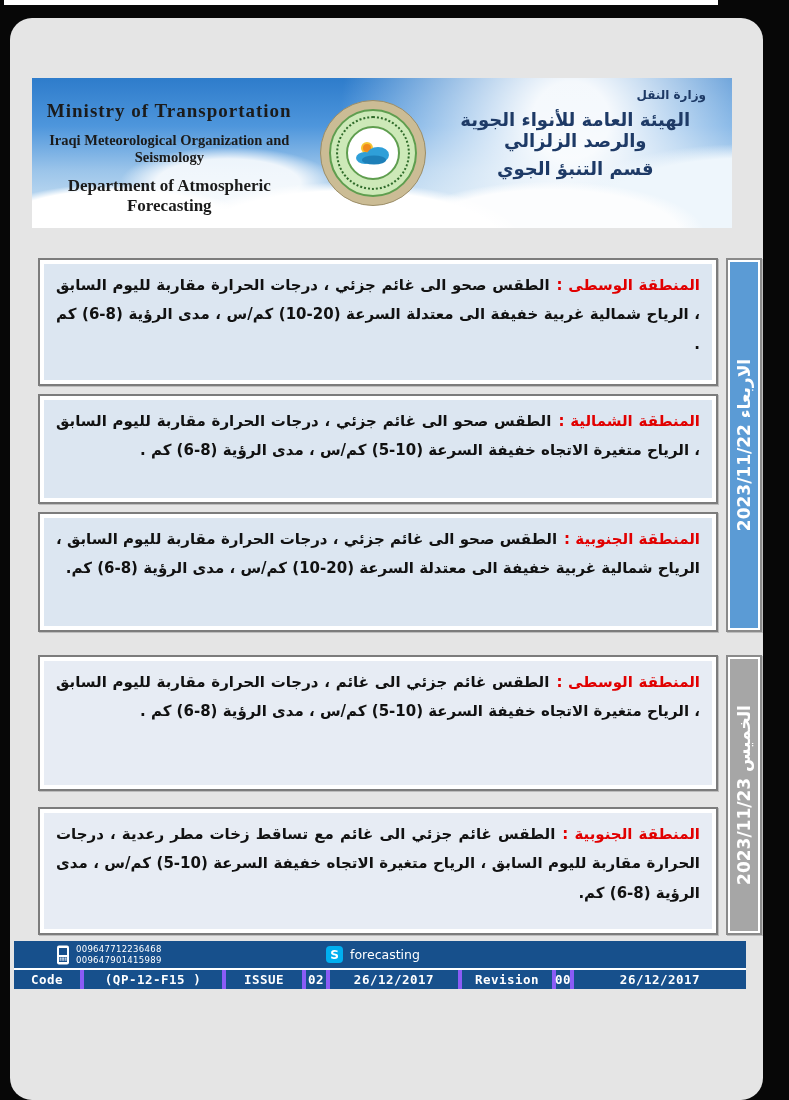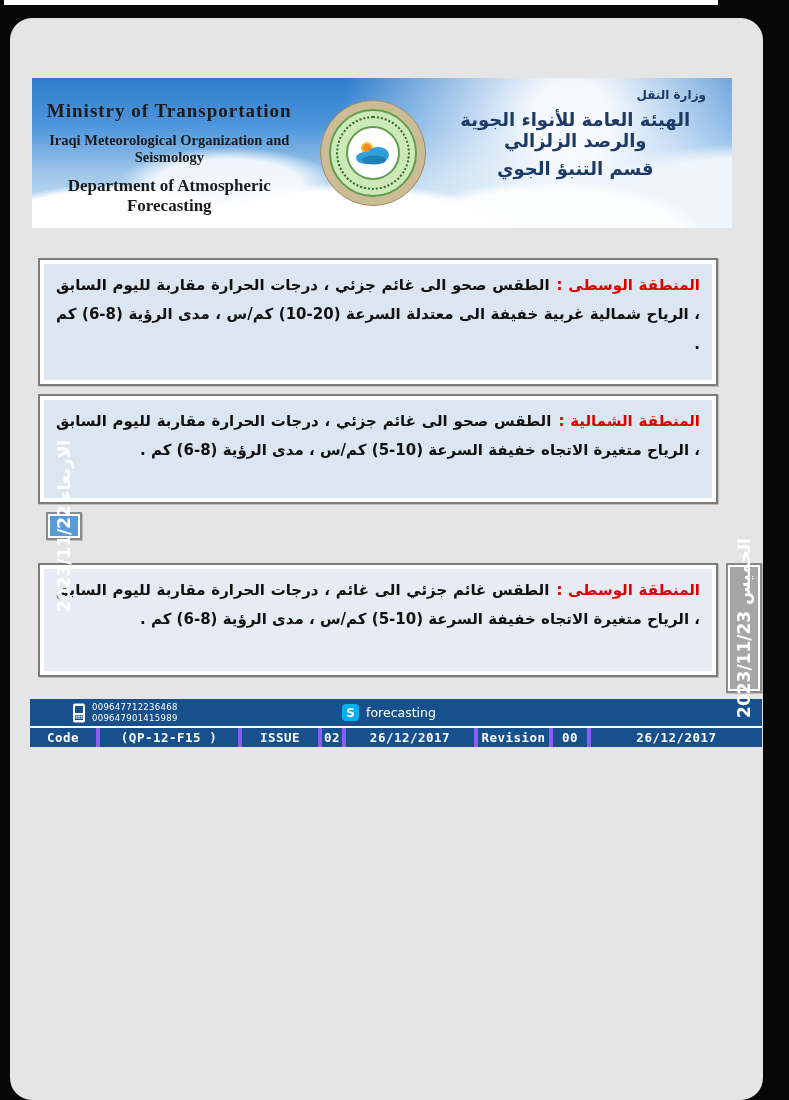--- a/index.html
+++ b/index.html
@@ -39,60 +39,60 @@
           display:flex; align-items:center; justify-content:center; }
   .seal-green { width:88px; height:88px; border-radius:50%; background:#cde9b8; border:2px solid #5f9e4f;
                 display:flex; align-items:center; justify-content:center; }
   .seal-text-ring { width:74px; height:74px; border-radius:50%; border:2px dotted #2f6b2a;
                     display:flex; align-items:center; justify-content:center; }
   .seal-core { width:54px; height:54px; border-radius:50%; background:#ffffff; border:2px solid #5f9e4f;
                display:flex; align-items:center; justify-content:center; }
 
   
   .section { display:flex; margin-left:28px; }
-  .section-1 { margin-top:30px;flex-direction:column; }
+  .section-1 { margin-top:30px; }
   .section-2 { margin-top:23px; }
   .boxes { width:680px; display:flex; flex-direction:column; }
   .boxes .gap { height:8px; }
 
   .fbox { border:2px solid #7c7c7c; background:#ffffff; padding:4px; box-shadow:1px 1px 0 #bdbdbd; }
   .fbox-in { width:100%; height:100%; padding:7px 12px 6px 12px; direction:rtl;
              text-align:justify; font-weight:bold; font-size:15px; line-height:1.95; color:#111111; }
   .section-1 .fbox-in { background:#dce6f1; }
   .section-2 .fbox-in { background:#e7ecf4; }
   .region { color:#e10000; margin-left:7px; }
 
   .h128{height:128px} .h110{height:110px} .h120{height:120px}
-  .h114{height:114px} .h122{height:122px} .h128b{height:128px}
+  .h114{height:136px} .h122{height:122px} .h128b{height:128px}
 
   .day-bar { width:36px; margin-left:8px; border:2px solid #8a8a8a; background:#ffffff; padding:2px;
              box-shadow:1px 1px 0 #bdbdbd; }
   .day-bar-fill { width:100%; height:100%; display:flex; align-items:center; justify-content:center;
                   overflow:visible; }
   .day-bar-label { transform:rotate(-90deg); white-space:nowrap; direction:rtl;
                    color:#ffffff; font-weight:bold; font-size:17px; letter-spacing:.5px; }
 
   
-  .footer { margin:6px 0 0 20px; width:732px; background:#17508c; color:#ffffff; }
+  .footer { margin:6px 0 0 4px; width:732px; background:#17508c; color:#ffffff; }
   .contact-row { height:27px; display:grid; grid-template-columns:1fr auto 1fr; align-items:center; }
   .phones { justify-self:start; margin-left:42px; display:flex; align-items:center; }
   .phone-nums { margin-left:6px; font-size:8.5px; line-height:1.25; letter-spacing:.3px; }
   .email-grp { justify-self:center; display:flex; align-items:center; font-size:13.5px; }
   .email-grp .txt { margin-left:8px; }
   .skype-grp { justify-self:end; margin-right:14px; display:flex; align-items:center; font-size:12.5px; }
   .skype-badge { width:17px; height:17px; border-radius:4px; background:#00aff0; color:#ffffff;
                  font-weight:bold; font-size:12px; display:flex; align-items:center; justify-content:center;
                  margin-right:7px; }
   .code-row { display:flex; border-top:2px solid #ffffff; height:21px;
               font-family:"DejaVu Sans Mono", monospace; font-weight:bold; font-size:12.5px; }
   .code-cell { display:flex; align-items:center; justify-content:center; letter-spacing:.5px;
                border-left:4px solid #8b5cf6; padding:0 4px; }
   .code-cell:first-child { border-left:none; }
   .w64{width:66px} .w136{width:142px} .w74{width:80px} .w34{width:24px}
-  .w128{width:132px} .w92{width:75px} .w34b{width:38px} .wrest{flex:1}
+  .w128{width:132px} .w92{width:94px} .w34b{width:18px} .wrest{flex:1}
 </style>
 </head>
 <body>
 
 <div class="top-strip"></div>
 
 <div class="page">
 
   <div class="banner">
     <div class="banner-en">
@@ -131,37 +131,47 @@
           <span class="region">المنطقة الوسطى :</span><span>الطقس صحو الى غائم جزئي ، درجات الحرارة مقاربة لليوم السابق ، الرياح شمالية غربية خفيفة الى معتدلة السرعة (20-10) كم/س ، مدى الرؤية (8-6) كم .</span>
         </div>
       </div>
       <div class="gap"></div>
       <div class="fbox h110">
         <div class="fbox-in">
           <span class="region">المنطقة الشمالية :</span><span>الطقس صحو الى غائم جزئي ، درجات الحرارة مقاربة لليوم السابق ، الرياح متغيرة الاتجاه خفيفة السرعة (10-5) كم/س ، مدى الرؤية (8-6) كم .</span>
         </div>
       </div>
       <div class="gap"></div>
+      <div class="fbox h120">
+        <div class="fbox-in">
+          <span class="region">المنطقة الجنوبية :</span><span>الطقس صحو الى غائم جزئي ، درجات الحرارة مقاربة لليوم السابق ، الرياح شمالية غربية خفيفة الى معتدلة السرعة (20-10) كم/س ، مدى الرؤية (8-6) كم.</span>
+        </div>
+      </div>
     </div>
     <div class="day-bar">
       <div class="day-bar-fill" style="background-color: rgb(91, 155, 213);">
         <span class="day-bar-label">الاربعاء 2023/11/22</span>
       </div>
     </div>
   </div>
 
   <div class="section section-2">
     <div class="boxes">
       <div class="fbox h114">
         <div class="fbox-in">
           <span class="region">المنطقة الوسطى :</span><span>الطقس غائم جزئي الى غائم ، درجات الحرارة مقاربة لليوم السابق ، الرياح متغيرة الاتجاه خفيفة السرعة (10-5) كم/س ، مدى الرؤية (8-6) كم .</span>
         </div>
       </div>
       <div class="gap"></div>
       <div class="gap"></div>
+      <div class="fbox h128b">
+        <div class="fbox-in">
+          <span class="region">المنطقة الجنوبية :</span><span>الطقس غائم جزئي الى غائم مع تساقط زخات مطر رعدية ، درجات الحرارة مقاربة لليوم السابق ، الرياح متغيرة الاتجاه خفيفة السرعة (10-5) كم/س ، مدى الرؤية (8-6) كم.</span>
+        </div>
+      </div>
     </div>
     <div class="day-bar">
       <div class="day-bar-fill" style="background-color: rgb(166, 166, 166);">
         <span class="day-bar-label">الخميس 2023/11/23</span>
       </div>
     </div>
   </div>
 
   <div class="footer">
     <div class="contact-row">

